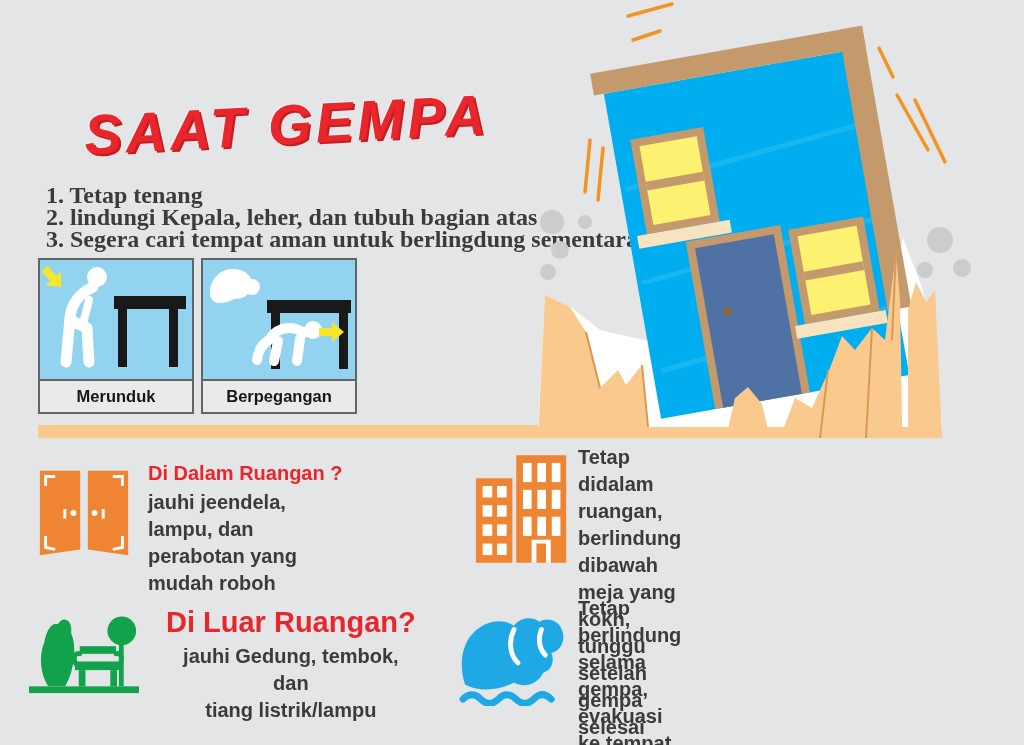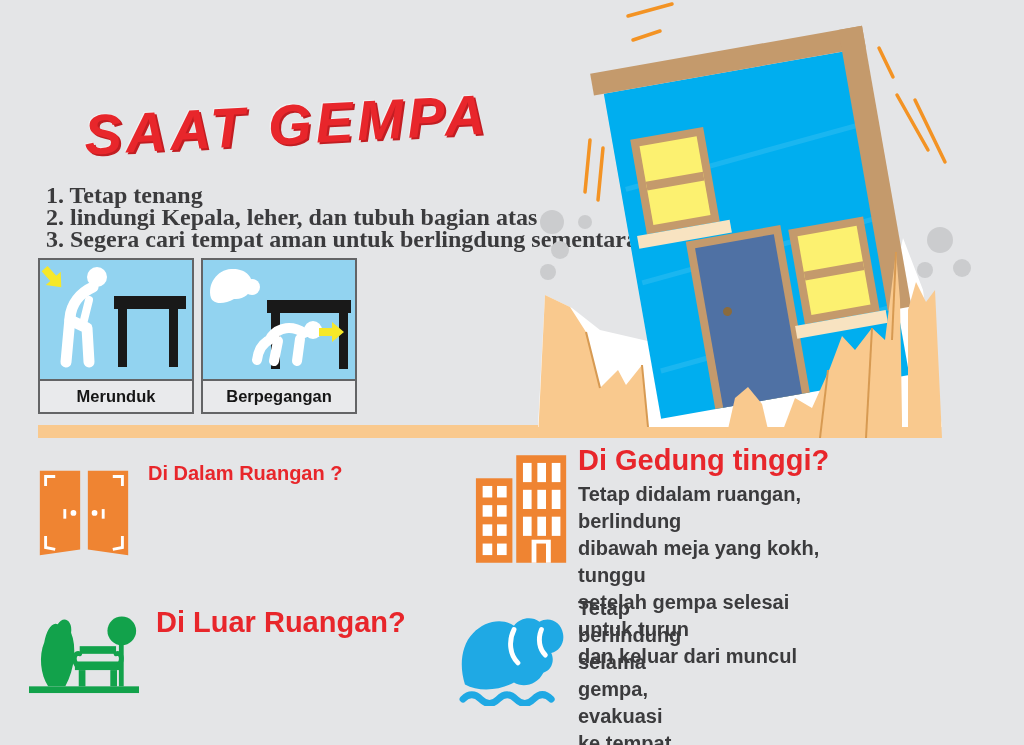--- a/index.html
+++ b/index.html
@@ -36,21 +36,21 @@
   
   .ground-strip{position:absolute; left:38px; top:425px; width:892px; height:13px; background:#f9c98e; z-index:1;}
   .scene{position:absolute; left:530px; top:0; width:494px; height:445px; z-index:2;}
   
   .section{position:absolute;}
   .sec-icon{position:absolute;}
   .sec-head{margin:0 0 4px 0; font-size:29px; font-weight:bold; color:#e8262b; white-space:nowrap;}
   .sec-body{margin:0; font-size:20px; font-weight:bold; color:#3b3b3d; line-height:27px; white-space:pre-line;}
   #sec-indoor   .sec-text{position:absolute; left:148px; top:462px;}
   #sec-highrise .sec-text{position:absolute; left:578px; top:444px;}
-  #sec-outdoor  .sec-text{position:absolute; left:156px; top:606px;text-align:center;}
+  #sec-outdoor  .sec-text{position:absolute; left:166px; top:606px;text-align:center;}
   #sec-tsunami  .sec-text{position:absolute; left:578px; top:595px;}
   #icon-door{left:36px; top:462px;}
   #icon-building{left:474px; top:450px;}
   #icon-park{left:28px; top:606px;}
   #icon-wave{left:458px; top:608px;}
 </style>
 </head>
 <body>
 
 <div class="canvas">
@@ -182,20 +182,22 @@
         <path d="M80,14 L90,14 L90,24"></path>
           <path d="M90,76 L90,88 L80,90"></path>
         <path d="M30,58 L30,48"></path>
           <path d="M70,58 L70,48"></path>
       </g>
       <circle cx="39" cy="52" r="3" fill="#fff"></circle>
         <circle cx="61" cy="52" r="3" fill="#fff"></circle>
     </svg>
     <div class="sec-text">
       <h2 class="sec-head" style="font-size:20px">Di Dalam Ruangan ?</h2>
+      <p class="sec-body">jauhi jeendela, lampu, dan
+perabotan yang mudah roboh</p>
     </div>
   </div>
 
   <div class="section" id="sec-highrise">
     <svg class="sec-icon" id="icon-building" width="96" height="118" viewBox="0 0 100 120">
       <rect x="2" y="28" width="38" height="88" fill="#ef8432"></rect>
       <g fill="#fff">
         <rect x="9" y="36" width="10" height="12"></rect>
           <rect x="24" y="36" width="10" height="12"></rect>
         <rect x="9" y="56" width="10" height="12"></rect>
@@ -214,21 +216,20 @@
           <rect x="66" y="40" width="9" height="20"></rect>
           <rect x="81" y="40" width="9" height="20"></rect>
         <rect x="51" y="68" width="9" height="20"></rect>
           <rect x="66" y="68" width="9" height="20"></rect>
           <rect x="81" y="68" width="9" height="20"></rect>
         <rect x="60" y="92" width="20" height="24"></rect>
       </g>
       <rect x="65" y="96" width="10" height="20" fill="#ef8432"></rect>
     </svg>
     <div class="sec-text">
-      <h2 class="sec-head">Di Gedung tinggi?</h2>
       <p class="sec-body">Tetap didalam ruangan, berlindung
 dibawah meja yang kokh, tunggu
 setelah gempa selesai untuk turun
 dan keluar dari muncul</p>
     </div>
   </div>
 
   <div class="section" id="sec-outdoor">
     <svg class="sec-icon" id="icon-park" width="112" height="88" viewBox="0 0 115 92">
       <g fill="#12a24b">
@@ -241,20 +242,22 @@
         <rect x="52" y="67" width="7" height="17"></rect>
         <rect x="85" y="67" width="7" height="17"></rect>
       </g>
       <g fill="none" stroke="#12a24b" stroke-width="5" stroke-linecap="round">
         <path d="M50,62 C45,55 48,48 53,50"></path>
         <path d="M94,62 C99,55 96,48 91,50"></path>
       </g>
     </svg>
     <div class="sec-text">
       <h2 class="sec-head">Di Luar Ruangan?</h2>
+      <p class="sec-body">jauhi Gedung, tembok, dan
+tiang listrik/lampu</p>
     </div>
   </div>
 
   <div class="section" id="sec-tsunami">
     <svg class="sec-icon" id="icon-wave" width="110" height="98" viewBox="0 0 110 100">
       <path d="M6,78 C0,60 2,38 14,26 C26,13 44,10 56,18 C62,10 74,8 82,14 C92,8 104,14 106,26 C108,36 102,44 94,46 C98,54 94,64 86,66 C80,78 66,82 56,76 C42,84 20,86 6,78 Z" fill="#1fa9e4"></path>
       <g fill="none" stroke="#fff" stroke-width="5" stroke-linecap="round">
         <path d="M56,22 C50,34 52,48 60,56"></path>
         <path d="M84,22 C80,32 82,42 88,48"></path>
       </g>

